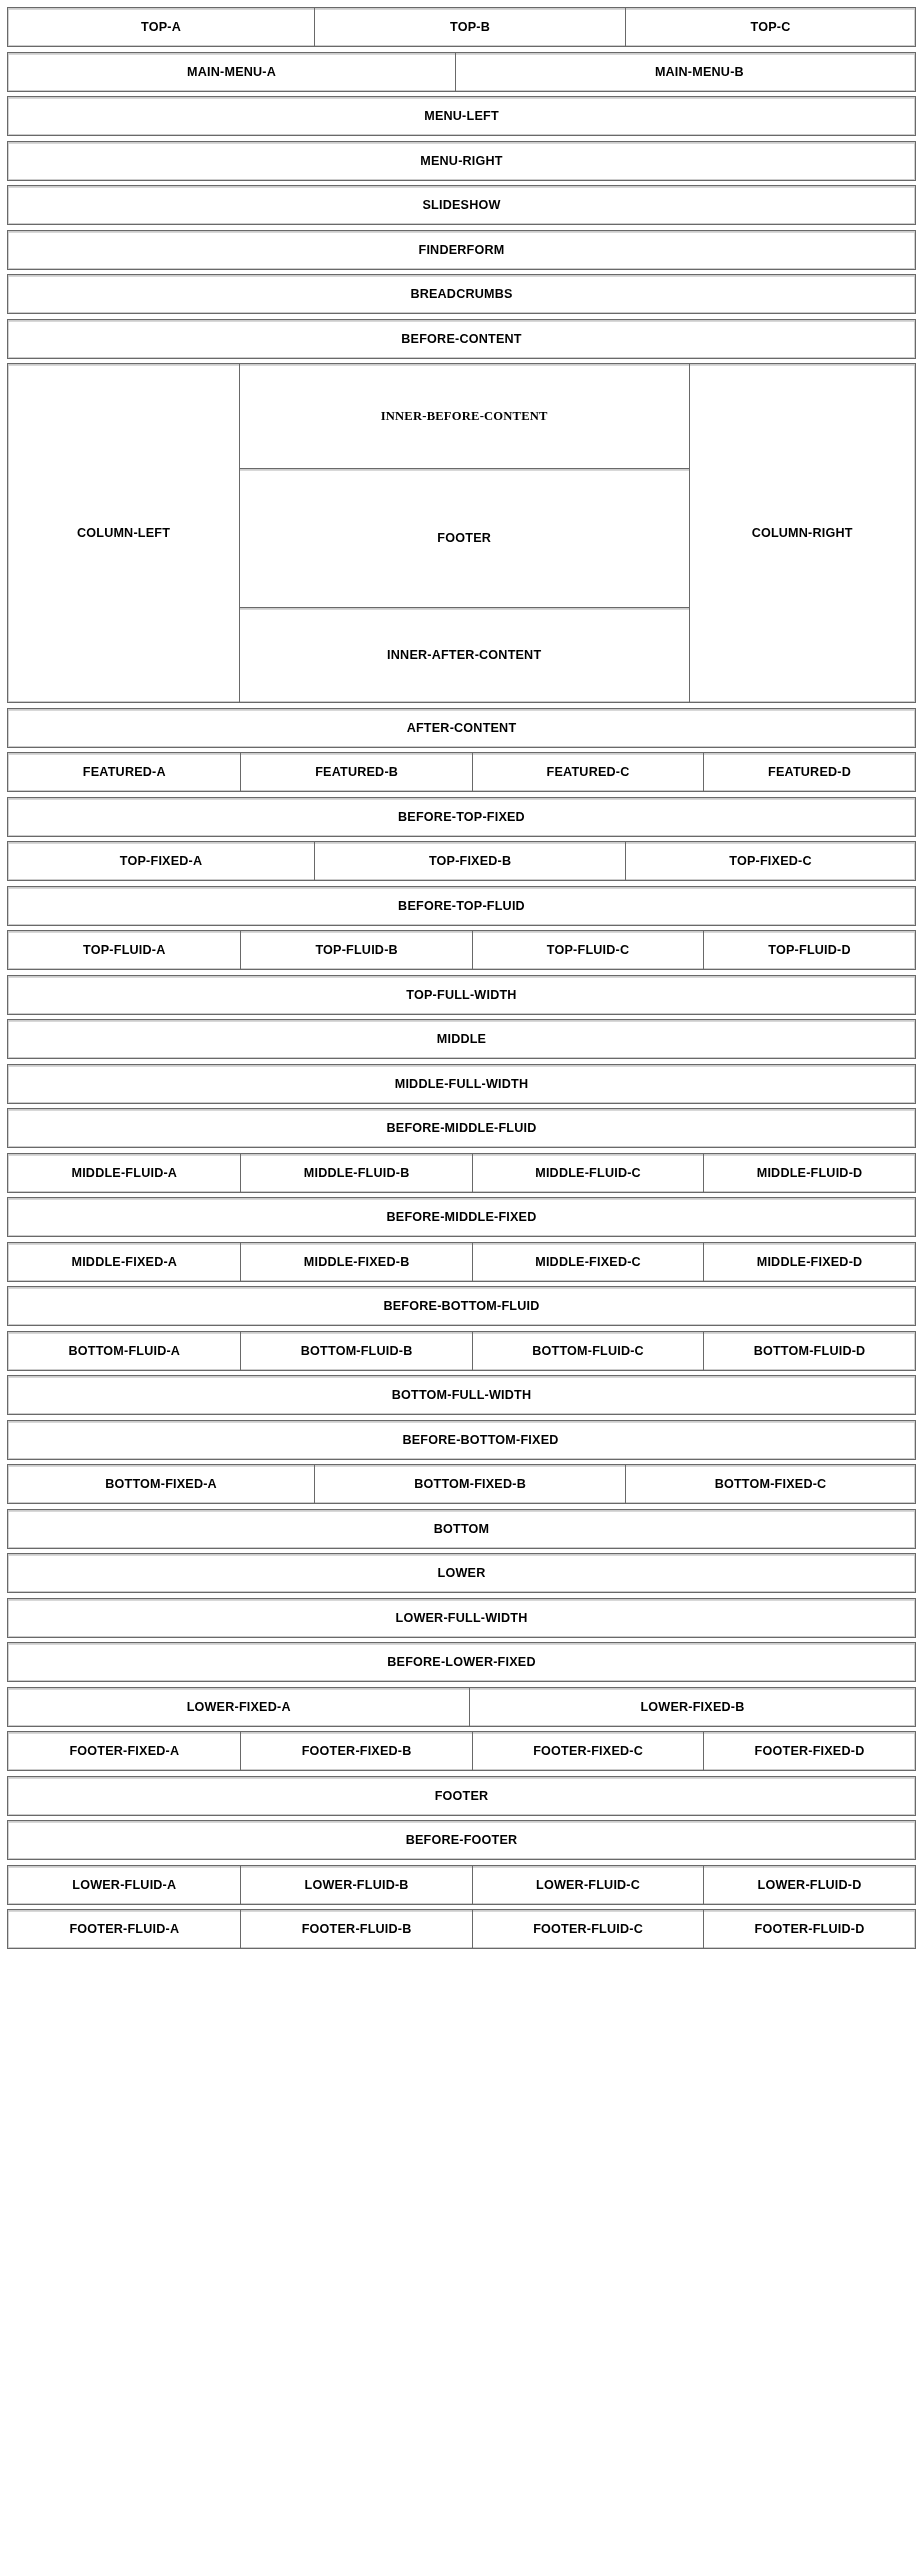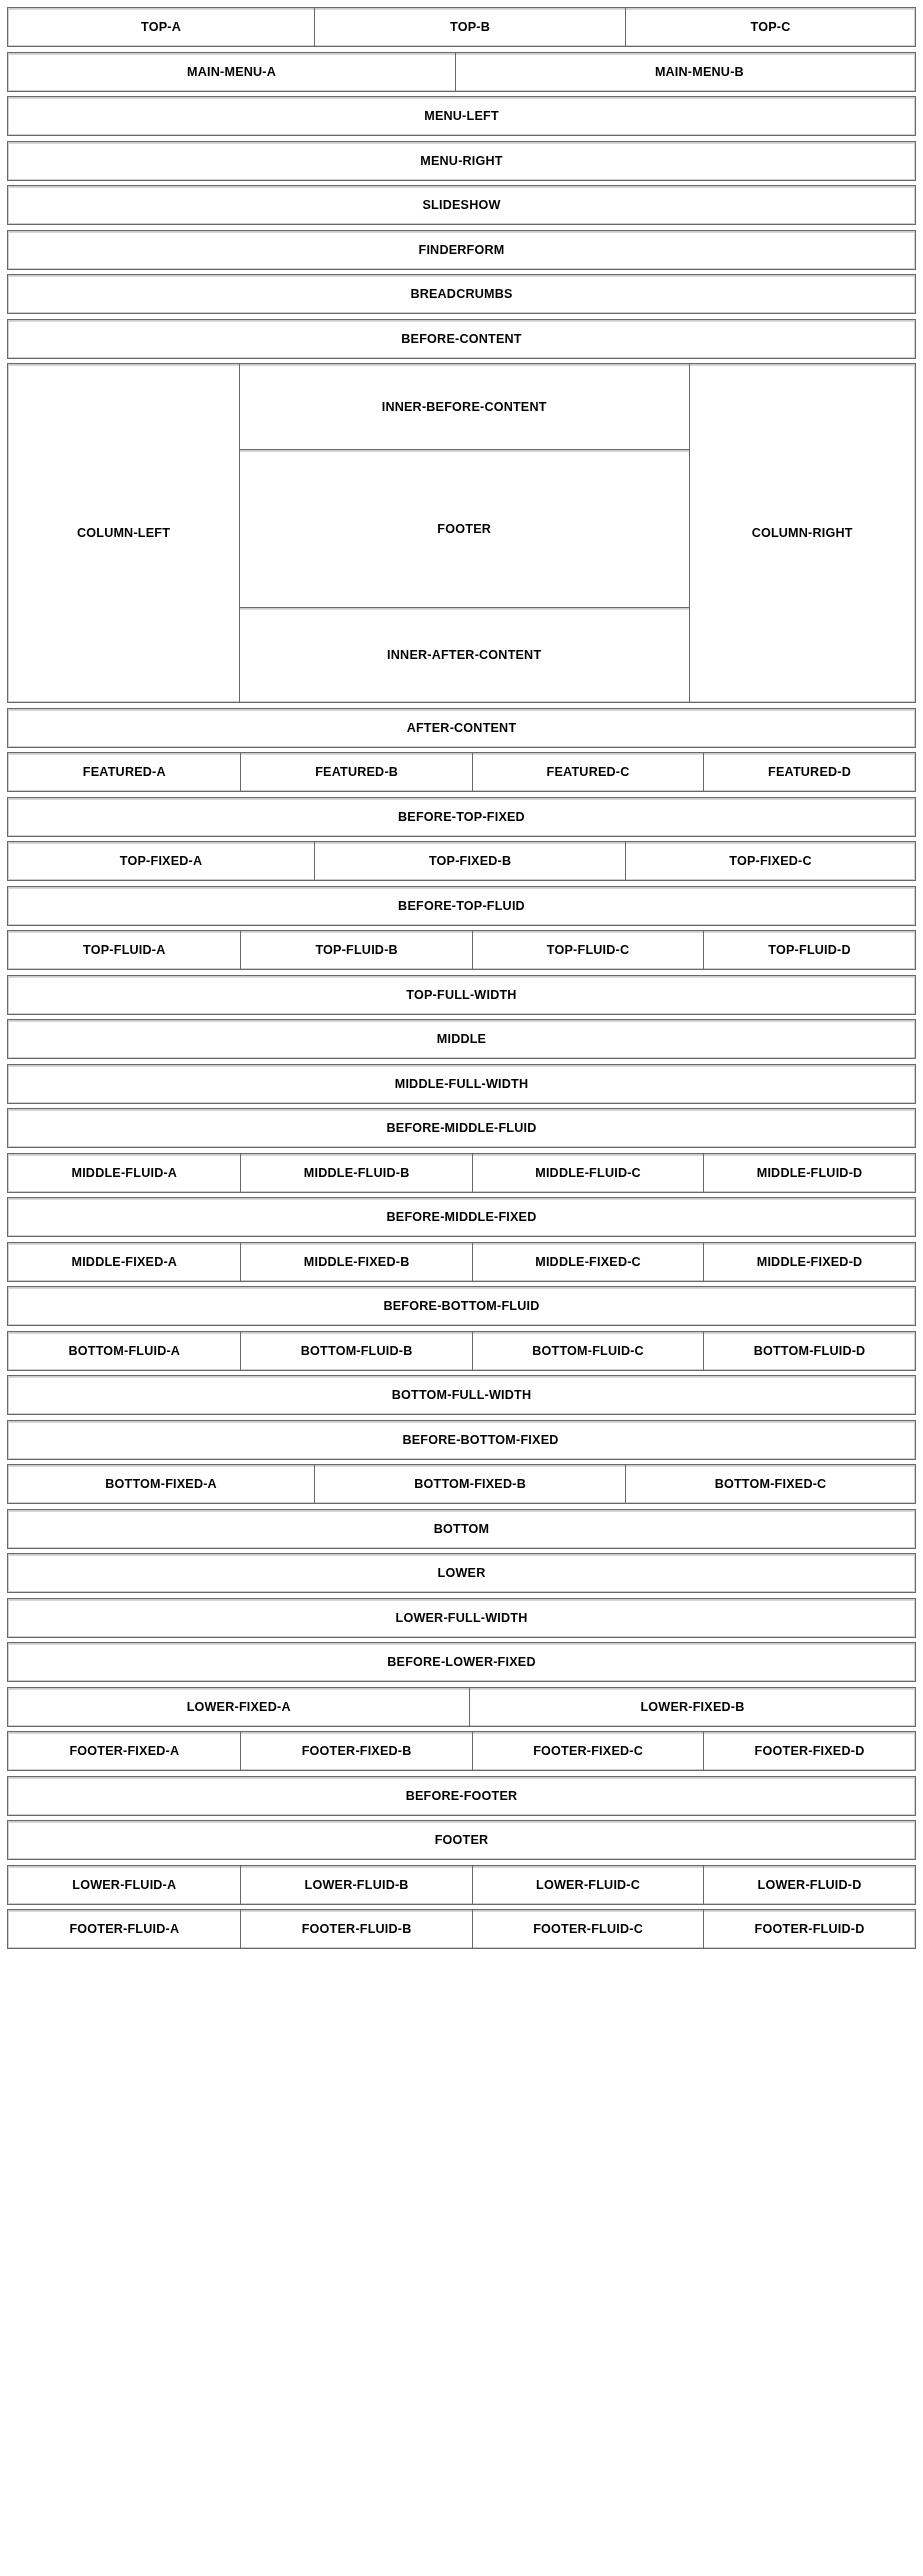--- a/index.html
+++ b/index.html
@@ -47,21 +47,21 @@
   }
   .middle-stack .subcell{
     display:flex;
     align-items:center;
     justify-content:center;
     font-size:12.6px;
     font-weight:bold;
     color:var(--text);
     letter-spacing:0.2px;
   }
-  .middle-stack .subcell.sub-top{height:85px;}
+  .middle-stack .subcell.sub-top{height:104px;font-family:Liberation Serif, serif;}
   .middle-stack .subcell.sub-mid{flex:1 1 auto;border-top:1.8px solid var(--border);box-shadow:inset 0 1.8px 0 var(--bevel);}
   .middle-stack .subcell.sub-bottom{height:95px;border-top:1.8px solid var(--border);box-shadow:inset 0 1.8px 0 var(--bevel);}
 </style>
 </head>
 <body>
 
 <div id="layout-root">
     <div class="layout-row">
       <div class="cell" style="flex: 33.8 1 0%;">TOP-A</div>
       <div class="cell" style="flex: 34.3 1 0%;">TOP-B</div>
@@ -187,24 +187,24 @@
       <div class="cell" style="flex: 50.9 1 0%;">LOWER-FIXED-A</div>
       <div class="cell" style="flex: 49.1 1 0%;">LOWER-FIXED-B</div>
     </div>
     <div class="layout-row">
       <div class="cell" style="flex: 25.7 1 0%;">FOOTER-FIXED-A</div>
       <div class="cell" style="flex: 25.5 1 0%;">FOOTER-FIXED-B</div>
       <div class="cell" style="flex: 25.5 1 0%;">FOOTER-FIXED-C</div>
       <div class="cell" style="flex: 23.3 1 0%;">FOOTER-FIXED-D</div>
     </div>
     <div class="layout-row">
+      <div class="cell" style="flex: 100 1 0%;">FOOTER</div>
+    </div>
+    <div class="layout-row">
       <div class="cell" style="flex: 100 1 0%;">BEFORE-FOOTER</div>
-    </div>
-    <div class="layout-row">
-      <div class="cell" style="flex: 100 1 0%;">FOOTER</div>
     </div>
     <div class="layout-row">
       <div class="cell" style="flex: 25.7 1 0%;">LOWER-FLUID-A</div>
       <div class="cell" style="flex: 25.5 1 0%;">LOWER-FLUID-B</div>
       <div class="cell" style="flex: 25.5 1 0%;">LOWER-FLUID-C</div>
       <div class="cell" style="flex: 23.3 1 0%;">LOWER-FLUID-D</div>
     </div>
     <div class="layout-row">
       <div class="cell" style="flex: 25.7 1 0%;">FOOTER-FLUID-A</div>
       <div class="cell" style="flex: 25.5 1 0%;">FOOTER-FLUID-B</div>

